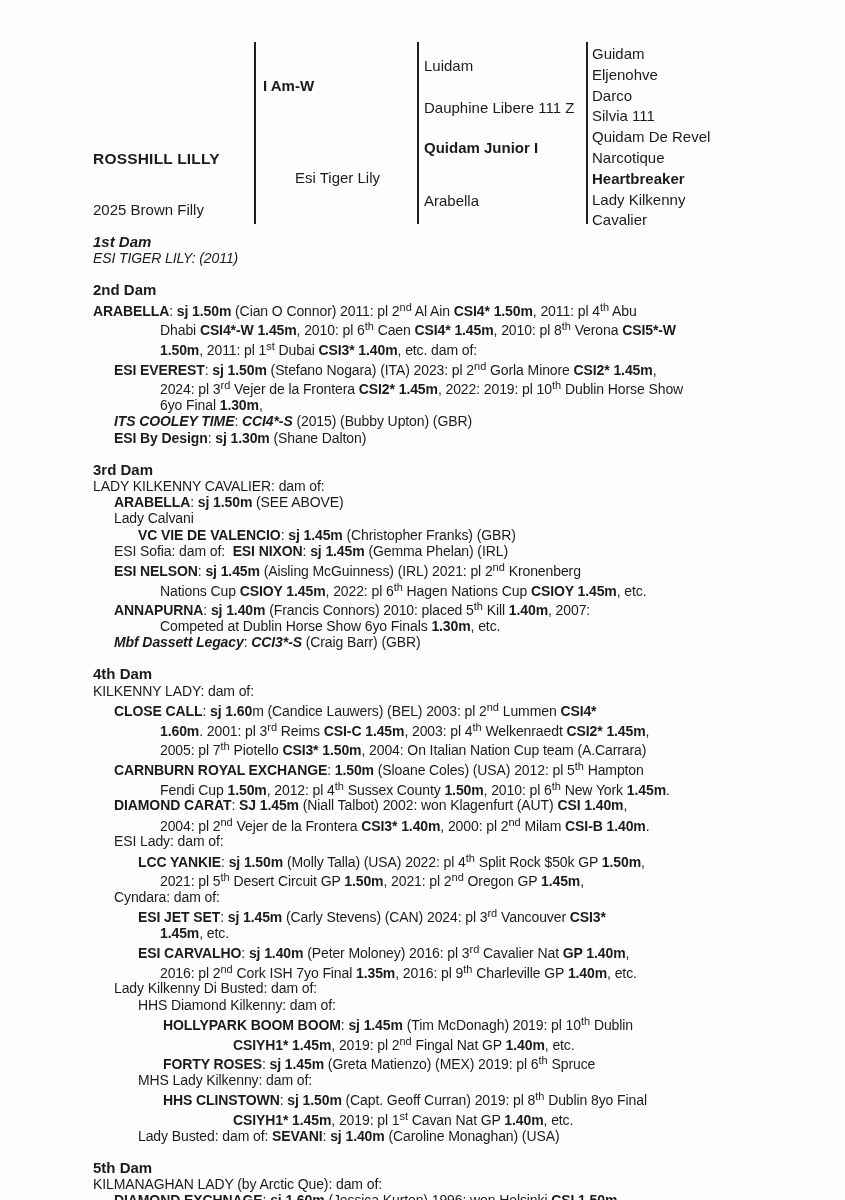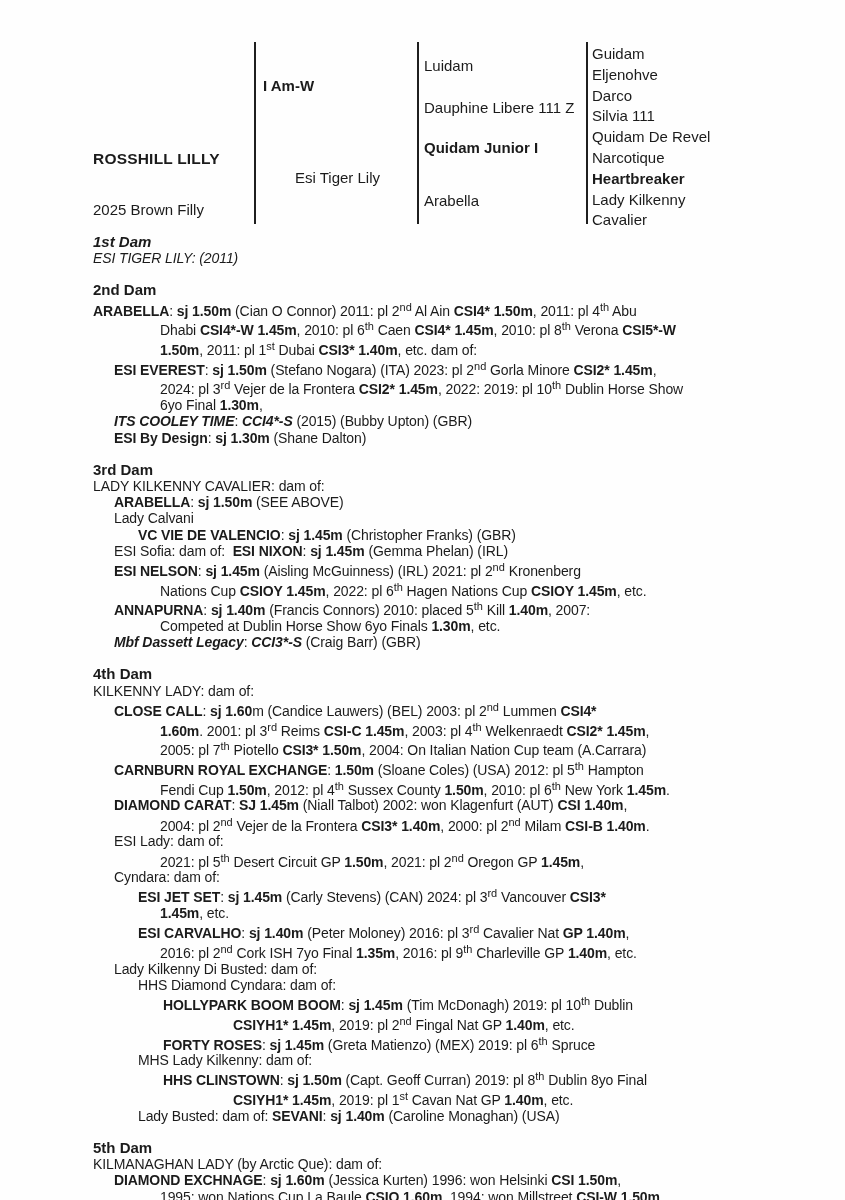--- a/index.html
+++ b/index.html
@@ -104,28 +104,29 @@
       <h3 class="dam-h">4th Dam</h3>
       <div class="ln l0"><span>KILKENNY LADY: dam of:</span></div>
       <div class="ln l1"><span class="b">CLOSE CALL</span><span>: </span><span class="b">sj 1.60</span><span>m (Candice Lauwers) (BEL) 2003: pl 2</span><span class="sup">nd</span><span> Lummen </span><span class="b">CSI4*</span></div>
       <div class="ln c"><span class="b">1.60m</span><span>. 2001: pl 3</span><span class="sup">rd</span><span> Reims </span><span class="b">CSI-C 1.45m</span><span>, 2003: pl 4</span><span class="sup">th</span><span> Welkenraedt </span><span class="b">CSI2* 1.45m</span><span>,</span></div>
       <div class="ln c"><span>2005: pl 7</span><span class="sup">th</span><span> Piotello </span><span class="b">CSI3* 1.50m</span><span>, 2004: On Italian Nation Cup team (A.Carrara)</span></div>
       <div class="ln l1"><span class="b">CARNBURN ROYAL EXCHANGE</span><span>: </span><span class="b">1.50m</span><span> (Sloane Coles) (USA) 2012: pl 5</span><span class="sup">th</span><span> Hampton</span></div>
       <div class="ln c"><span>Fendi Cup </span><span class="b">1.50m</span><span>, 2012: pl 4</span><span class="sup">th</span><span> Sussex County </span><span class="b">1.50m</span><span>, 2010: pl 6</span><span class="sup">th</span><span> New York </span><span class="b">1.45m</span><span>.</span></div>
       <div class="ln l1"><span class="b">DIAMOND CARAT</span><span>: </span><span class="b">SJ 1.45m</span><span> (Niall Talbot) 2002: won Klagenfurt (AUT) </span><span class="b">CSI 1.40m</span><span>,</span></div>
       <div class="ln c"><span>2004: pl 2</span><span class="sup">nd</span><span> Vejer de la Frontera </span><span class="b">CSI3* 1.40m</span><span>, 2000: pl 2</span><span class="sup">nd</span><span> Milam </span><span class="b">CSI-B 1.40m</span><span>.</span></div>
       <div class="ln l1"><span>ESI Lady: dam of:</span></div>
+      <div class="ln l2"><span class="b">LCC YANKIE</span><span>: </span><span class="b">sj 1.50m</span><span> (Molly Talla) (USA) 2022: pl 4</span><span class="sup">th</span><span> Split Rock $50k GP </span><span class="b">1.50m</span><span>,</span></div>
       <div class="ln c"><span>2021: pl 5</span><span class="sup">th</span><span> Desert Circuit GP </span><span class="b">1.50m</span><span>, 2021: pl 2</span><span class="sup">nd</span><span> Oregon GP </span><span class="b">1.45m</span><span>,</span></div>
       <div class="ln l1"><span>Cyndara: dam of:</span></div>
       <div class="ln l2"><span class="b">ESI JET SET</span><span>: </span><span class="b">sj 1.45m</span><span> (Carly Stevens) (CAN) 2024: pl 3</span><span class="sup">rd</span><span> Vancouver </span><span class="b">CSI3*</span></div>
       <div class="ln c"><span class="b">1.45m</span><span>, etc.</span></div>
       <div class="ln l2"><span class="b">ESI CARVALHO</span><span>: </span><span class="b">sj 1.40m</span><span> (Peter Moloney) 2016: pl 3</span><span class="sup">rd</span><span> Cavalier Nat </span><span class="b">GP 1.40m</span><span>,</span></div>
       <div class="ln c"><span>2016: pl 2</span><span class="sup">nd</span><span> Cork ISH 7yo Final </span><span class="b">1.35m</span><span>, 2016: pl 9</span><span class="sup">th</span><span> Charleville GP </span><span class="b">1.40m</span><span>, etc.</span></div>
       <div class="ln l1"><span>Lady Kilkenny Di Busted: dam of:</span></div>
-      <div class="ln l2"><span>HHS Diamond Cyndara: dam of:</span></div>
+      <div class="ln l2"><span>HHS Diamond Kilkenny: dam of:</span></div>
       <div class="ln l3"><span class="b">HOLLYPARK BOOM BOOM</span><span>: </span><span class="b">sj 1.45m</span><span> (Tim McDonagh) 2019: pl 10</span><span class="sup">th</span><span> Dublin</span></div>
       <div class="ln c3"><span class="b">CSIYH1* 1.45m</span><span>, 2019: pl 2</span><span class="sup">nd</span><span> Fingal Nat GP </span><span class="b">1.40m</span><span>, etc.</span></div>
       <div class="ln l3"><span class="b">FORTY ROSES</span><span>: </span><span class="b">sj 1.45m</span><span> (Greta Matienzo) (MEX) 2019: pl 6</span><span class="sup">th</span><span> Spruce</span></div>
       <div class="ln l2"><span>MHS Lady Kilkenny: dam of:</span></div>
       <div class="ln l3"><span class="b">HHS CLINSTOWN</span><span>: </span><span class="b">sj 1.50m</span><span> (Capt. Geoff Curran) 2019: pl 8</span><span class="sup">th</span><span> Dublin 8yo Final</span></div>
       <div class="ln c3"><span class="b">CSIYH1* 1.45m</span><span>, 2019: pl 1</span><span class="sup">st</span><span> Cavan Nat GP </span><span class="b">1.40m</span><span>, etc.</span></div>
       <div class="ln l2"><span>Lady Busted: dam of: </span><span class="b">SEVANI</span><span>: </span><span class="b">sj 1.40m</span><span> (Caroline Monaghan) (USA)</span></div>
     </div>
 
     <div class="dam-sec">

